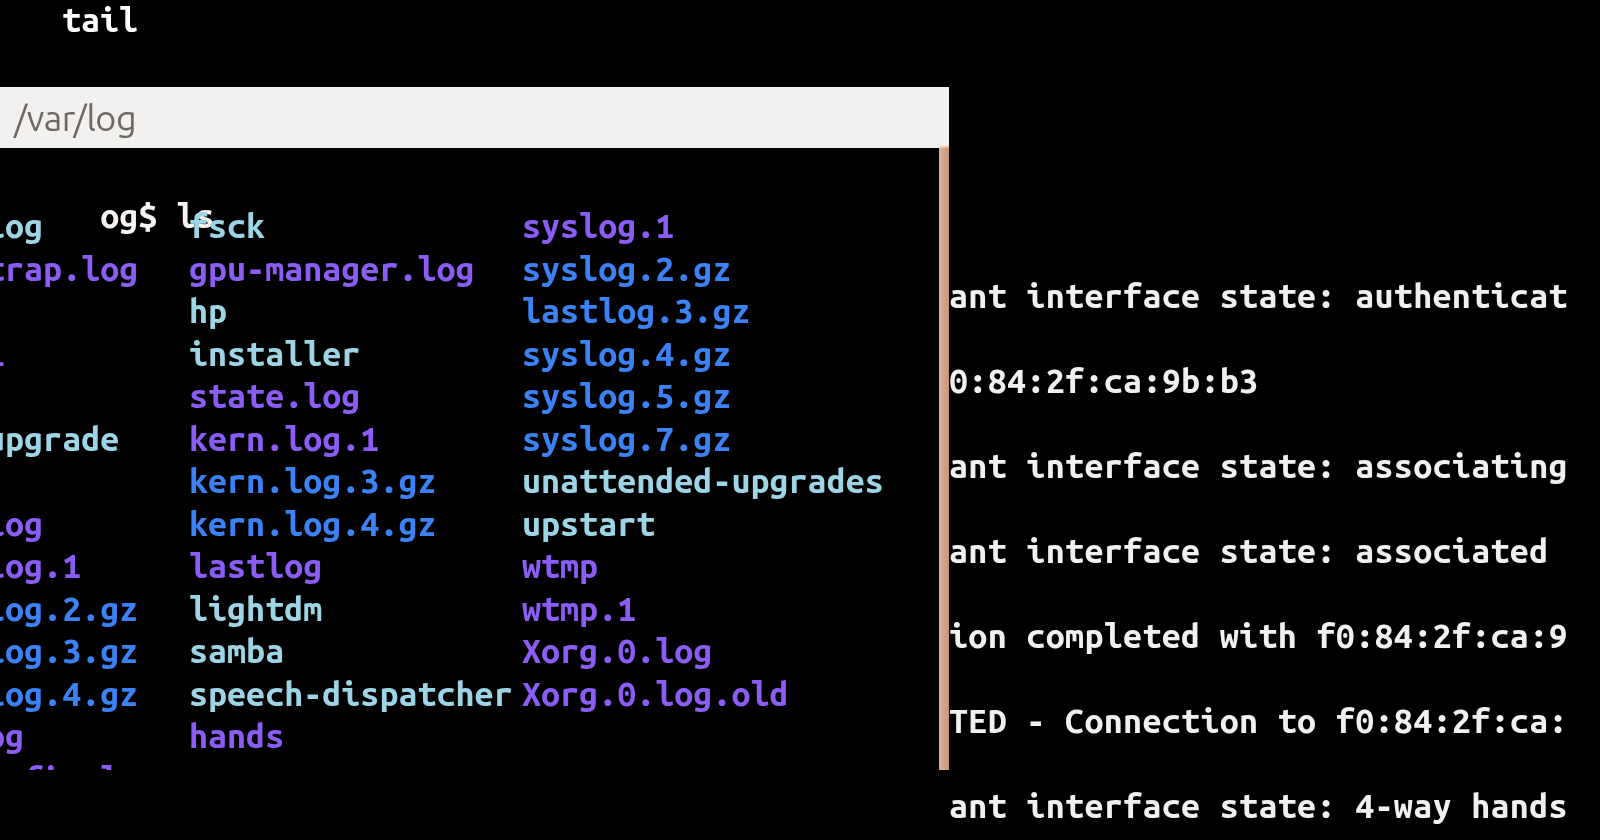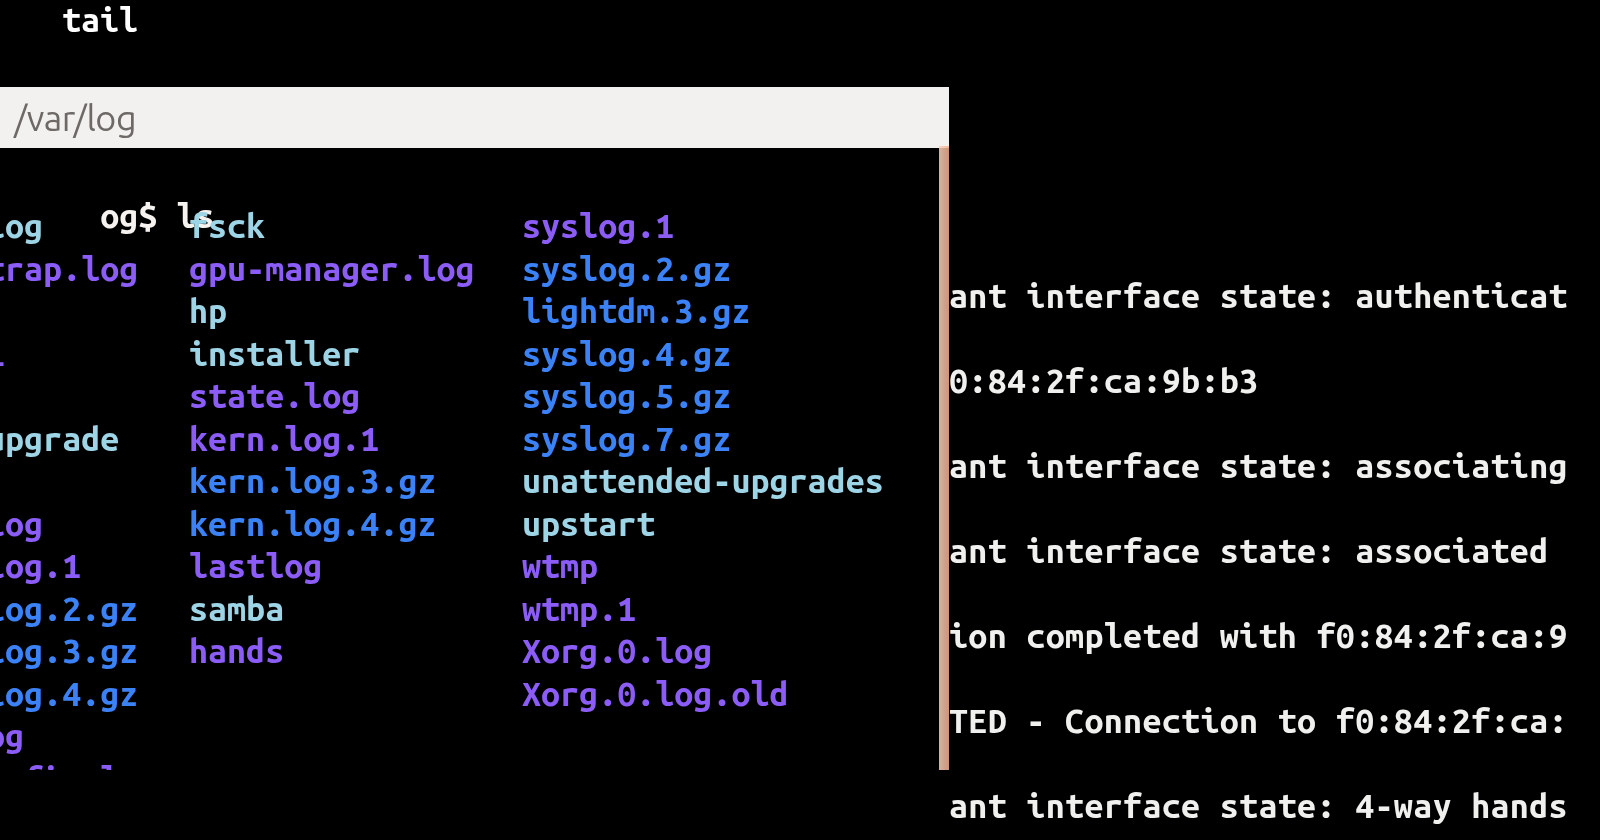--- a/index.html
+++ b/index.html
@@ -141,27 +141,29 @@
     <div id="col2" class="col" style="left:189px; top:56px;">
         <div class="cell c-dir">fsck</div>
         <div class="cell c-white">gpu-manager.log</div>
         <div class="cell c-dir">hp</div>
         <div class="cell c-dir">installer</div>
         <div class="cell c-white">state.log</div>
         <div class="cell c-white">kern.log.1</div>
         <div class="cell c-gz">kern.log.3.gz</div>
         <div class="cell c-gz">kern.log.4.gz</div>
         <div class="cell c-white">lastlog</div>
+        <div class="cell c-dir">lightdm</div>
         <div class="cell c-dir">samba</div>
+        <div class="cell c-dir">speech-dispatcher</div>
         <div class="cell c-white">hands</div>
       </div>
     <div id="col3" class="col" style="left:522px; top:56px;">
         <div class="cell c-white">syslog.1</div>
         <div class="cell c-gz">syslog.2.gz</div>
-        <div class="cell c-gz">lightdm.3.gz</div>
+        <div class="cell c-gz">lastlog.3.gz</div>
         <div class="cell c-gz">syslog.4.gz</div>
         <div class="cell c-gz">syslog.5.gz</div>
         <div class="cell c-gz">syslog.7.gz</div>
         <div class="cell c-dir">unattended-upgrades</div>
         <div class="cell c-dir">upstart</div>
         <div class="cell c-white">wtmp</div>
         <div class="cell c-white">wtmp.1</div>
         <div class="cell c-white">Xorg.0.log</div>
         <div class="cell c-white">Xorg.0.log.old</div>
         <div class="cell c-white"></div>

